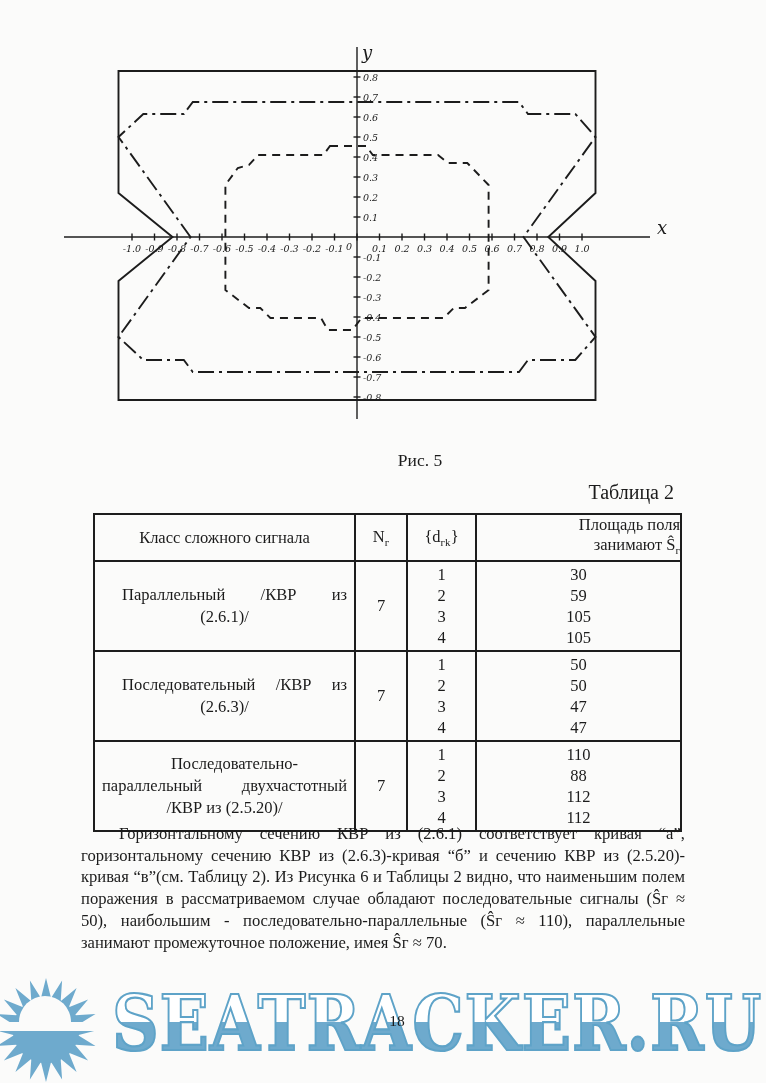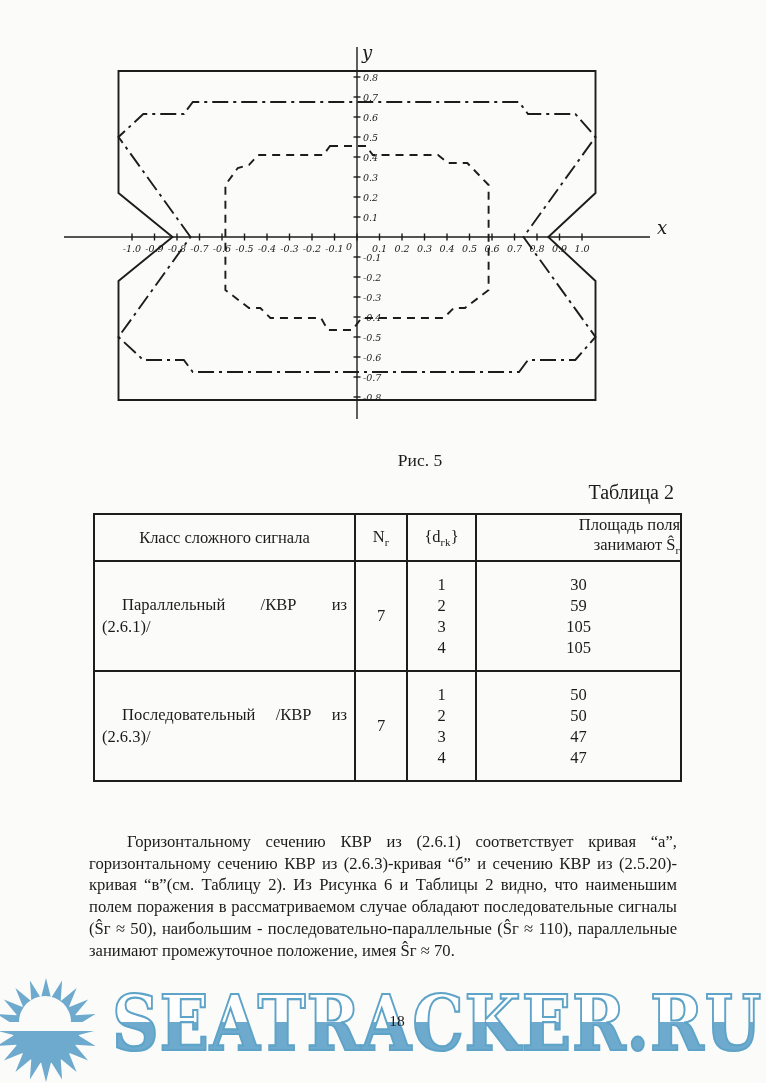--- a/index.html
+++ b/index.html
@@ -18,33 +18,33 @@
   #plot .axlab{font-family:"DejaVu Serif",serif;font-style:italic;font-size:18px;fill:#1c1c1c}
 
   .caption{left:58px;top:450px;width:724px;text-align:center;font-size:17.5px}
   .table-title{right:92px;top:481px;font-size:20px}
 
   
   table{border-collapse:collapse;position:absolute;left:93px;top:513px;table-layout:fixed}
   td,th{border:2px solid #1d1d1d;padding:0;font-weight:normal;font-size:16.5px;vertical-align:middle}
   th{height:45px}
   tr.r td{height:84px}
-  .cls{padding:12px 7px;text-align:left}
-  .cls .l{line-height:22px;text-align:left}
+  .cls{padding:2px 7px;text-align:left}
+  .cls .l{line-height:22px;text-align:center}
   .cls .j{text-align:justify;text-align-last:justify}
   .cls .ind{text-indent:20px}
   .num{text-align:center}
   .stack div{line-height:21px;text-align:center}
   .h2l div{line-height:20px;text-align:right}
   sub{font-size:11px}
 
   
   .bodytext{left:81px;top:823px;width:604px;font-size:16.6px;line-height:21.7px;
     text-align:justify;z-index:3}
-  .bodytext p{margin:8px;text-indent:38px}
+  .bodytext p{margin:0;text-indent:38px}
 
   .page-number{left:0;top:1012px;width:794px;text-align:center;font-size:15.5px;z-index:3}
 
   
   #wm{position:absolute;left:0;top:960px;width:766px;height:123px;z-index:2}
   .wmtext{font-family:"DejaVu Serif",serif;font-weight:bold;font-size:77px;
     fill:url(#wmg);stroke:#5ea3c8;stroke-width:2.2px;letter-spacing:1px}
 </style>
 </head>
 <body>
@@ -187,20 +187,40 @@
       <div>4</div>
     </td>
     <td class="num stack">
       <div>50</div>
       <div>50</div>
       <div>47</div>
       <div>47</div>
     </td>
   </tr>
 
+  <tr class="r">
+    <td class="cls">
+      <div class="l ind">Последовательно-</div>
+      <div class="l j">параллельный двухчастотный</div>
+      <div class="l">/КВР из (2.5.20)/</div>
+    </td>
+    <td class="num">7</td>
+    <td class="num stack">
+      <div>1</div>
+      <div>2</div>
+      <div>3</div>
+      <div>4</div>
+    </td>
+    <td class="num stack">
+      <div>110</div>
+      <div>88</div>
+      <div>112</div>
+      <div>112</div>
+    </td>
+  </tr>
 </tbody>
   </table>
 
 <div class="abs bodytext">
   <p>Горизонтальному сечению КВР из (2.6.1) соответствует кривая “а”, горизонтальному сечению КВР из (2.6.3)-кривая “б” и сечению КВР из (2.5.20)-кривая “в”(см. Таблицу 2). Из Рисунка 6 и Таблицы 2 видно, что наименьшим полем поражения в рассматриваемом случае обладают последовательные сигналы (Ŝг ≈ 50), наибольшим - последовательно-параллельные (Ŝг ≈ 110), параллельные занимают промежуточное положение, имея Ŝг ≈ 70.</p>
 </div>
 
 <div class="abs page-number">18</div>
 
 <svg id="wm" viewBox="0 0 766 123">

